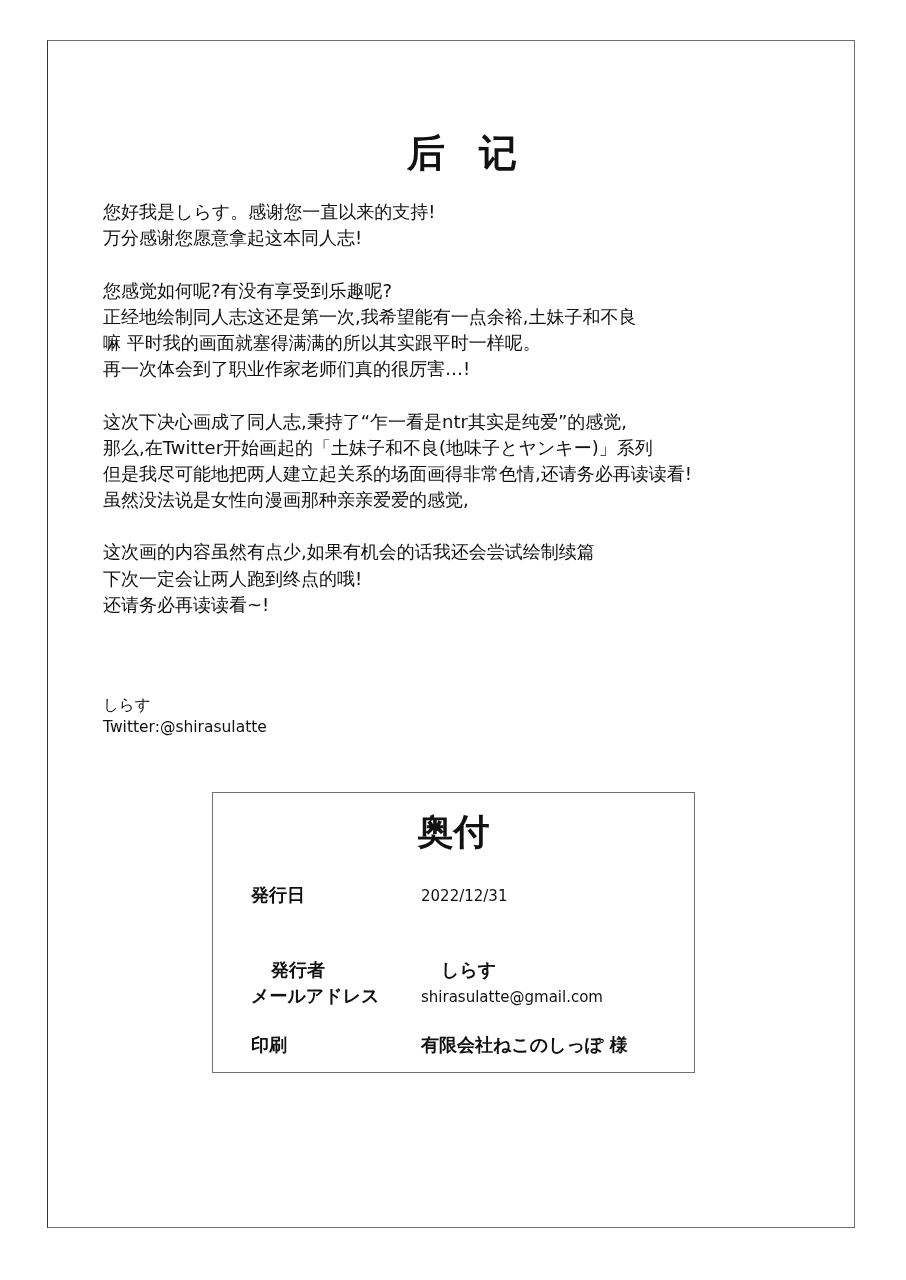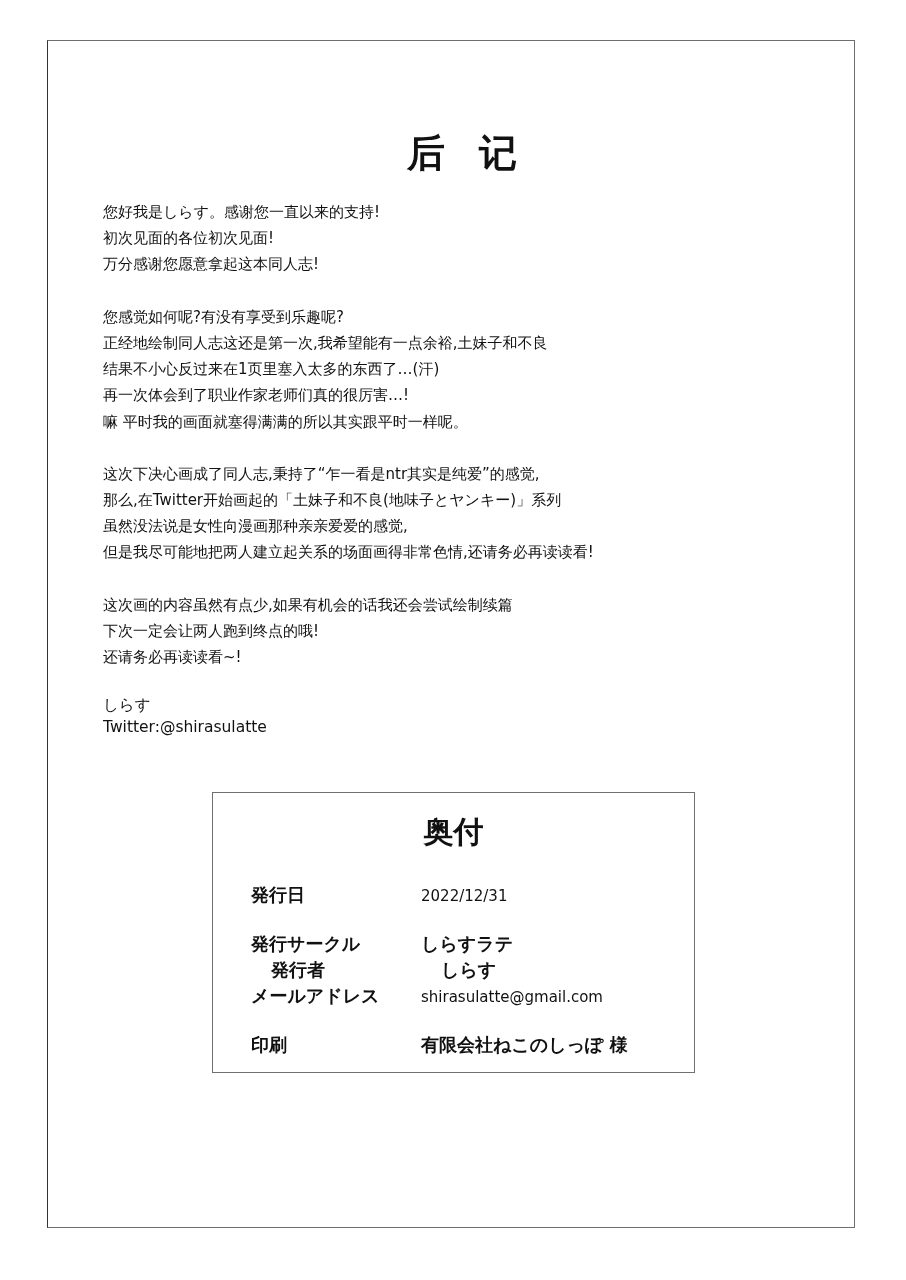--- a/index.html
+++ b/index.html
@@ -36,21 +36,21 @@
       letter-spacing: 34px;
       padding-left: 34px;
       box-sizing: border-box;
       line-height: 50px;
     }
     .afterword-body {
       position: absolute;
       left: 103px;
       top: 199px;
       width: 760px;
-      font-size: 15px;
+      font-size: 18px;
       line-height: 26.2px;
       white-space: nowrap;
     }
     .paragraph {
       margin: 0 0 26.2px 0;
     }
     .line {
       display: block;
       height: 26.2px;
     }
@@ -72,21 +72,21 @@
       height: 281px;
       border: 1.5px solid #707070;
       box-sizing: border-box;
     }
     .colophon-title {
       position: absolute;
       left: 0;
       width: 100%;
       top: 18px;
       text-align: center;
-      font-size: 30px;
+      font-size: 36px;
       font-weight: bold;
       line-height: 42px;
     }
     .colophon-row {
       position: absolute;
       left: 38px;
       width: 420px;
       font-size: 18px;
       font-weight: bold;
       line-height: 24px;
@@ -109,58 +109,53 @@
 </head>
 <body>
 
 <div class="page-frame"></div>
 
 <h1 class="afterword-title" style="margin:12px;padding-left:28px;">后记</h1>
 
 <div class="afterword-body">
   <div class="paragraph">
     <span class="line">您好我是しらす。感谢您一直以来的支持!</span>
-    <span class="line">初次见面的各位初次见面!</span>
     <span class="line">万分感谢您愿意拿起这本同人志!</span>
   </div>
   <div class="paragraph">
     <span class="line">您感觉如何呢?有没有享受到乐趣呢?</span>
     <span class="line">正经地绘制同人志这还是第一次,我希望能有一点余裕,土妹子和不良</span>
-    <span class="line">结果不小心反过来在1页里塞入太多的东西了…(汗)</span>
+    <span class="line">嘛 平时我的画面就塞得满满的所以其实跟平时一样呢。</span>
     <span class="line">再一次体会到了职业作家老师们真的很厉害…!</span>
-    <span class="line">嘛 平时我的画面就塞得满满的所以其实跟平时一样呢。</span>
   </div>
   <div class="paragraph">
     <span class="line">这次下决心画成了同人志,秉持了“乍一看是ntr其实是纯爱”的感觉,</span>
     <span class="line">那么,在Twitter开始画起的「土妹子和不良(地味子とヤンキー)」系列</span>
+    <span class="line">但是我尽可能地把两人建立起关系的场面画得非常色情,还请务必再读读看!</span>
     <span class="line">虽然没法说是女性向漫画那种亲亲爱爱的感觉,</span>
-    <span class="line">但是我尽可能地把两人建立起关系的场面画得非常色情,还请务必再读读看!</span>
   </div>
   <div class="paragraph">
     <span class="line">这次画的内容虽然有点少,如果有机会的话我还会尝试绘制续篇</span>
     <span class="line">下次一定会让两人跑到终点的哦!</span>
     <span class="line">还请务必再读读看~!</span>
   </div>
 </div>
 
 <div class="signature">
   <span class="line">しらす</span>
   <span class="line">Twitter:@shirasulatte</span>
 </div>
 
 <div class="colophon-box">
   <div class="colophon-title">奥付</div>
 
   <div class="colophon-row" style="top: 90px;">
     <span class="label">発行日</span><span class="value latin">2022/12/31</span>
   </div>
 
-  <div class="colophon-row" style="top: 139px;">
-    <span class="label">発行サークル</span><span class="value">しらすラテ</span>
-  </div>
 
   <div class="colophon-row" style="top: 165px; margin-left: 20px;">
     <span class="label">発行者</span><span class="value">しらす</span>
   </div>
 
   <div class="colophon-row" style="top: 191px;">
     <span class="label">メールアドレス</span><span class="value latin">shirasulatte@gmail.com</span>
   </div>
 
   <div class="colophon-row" style="top: 240px;">

